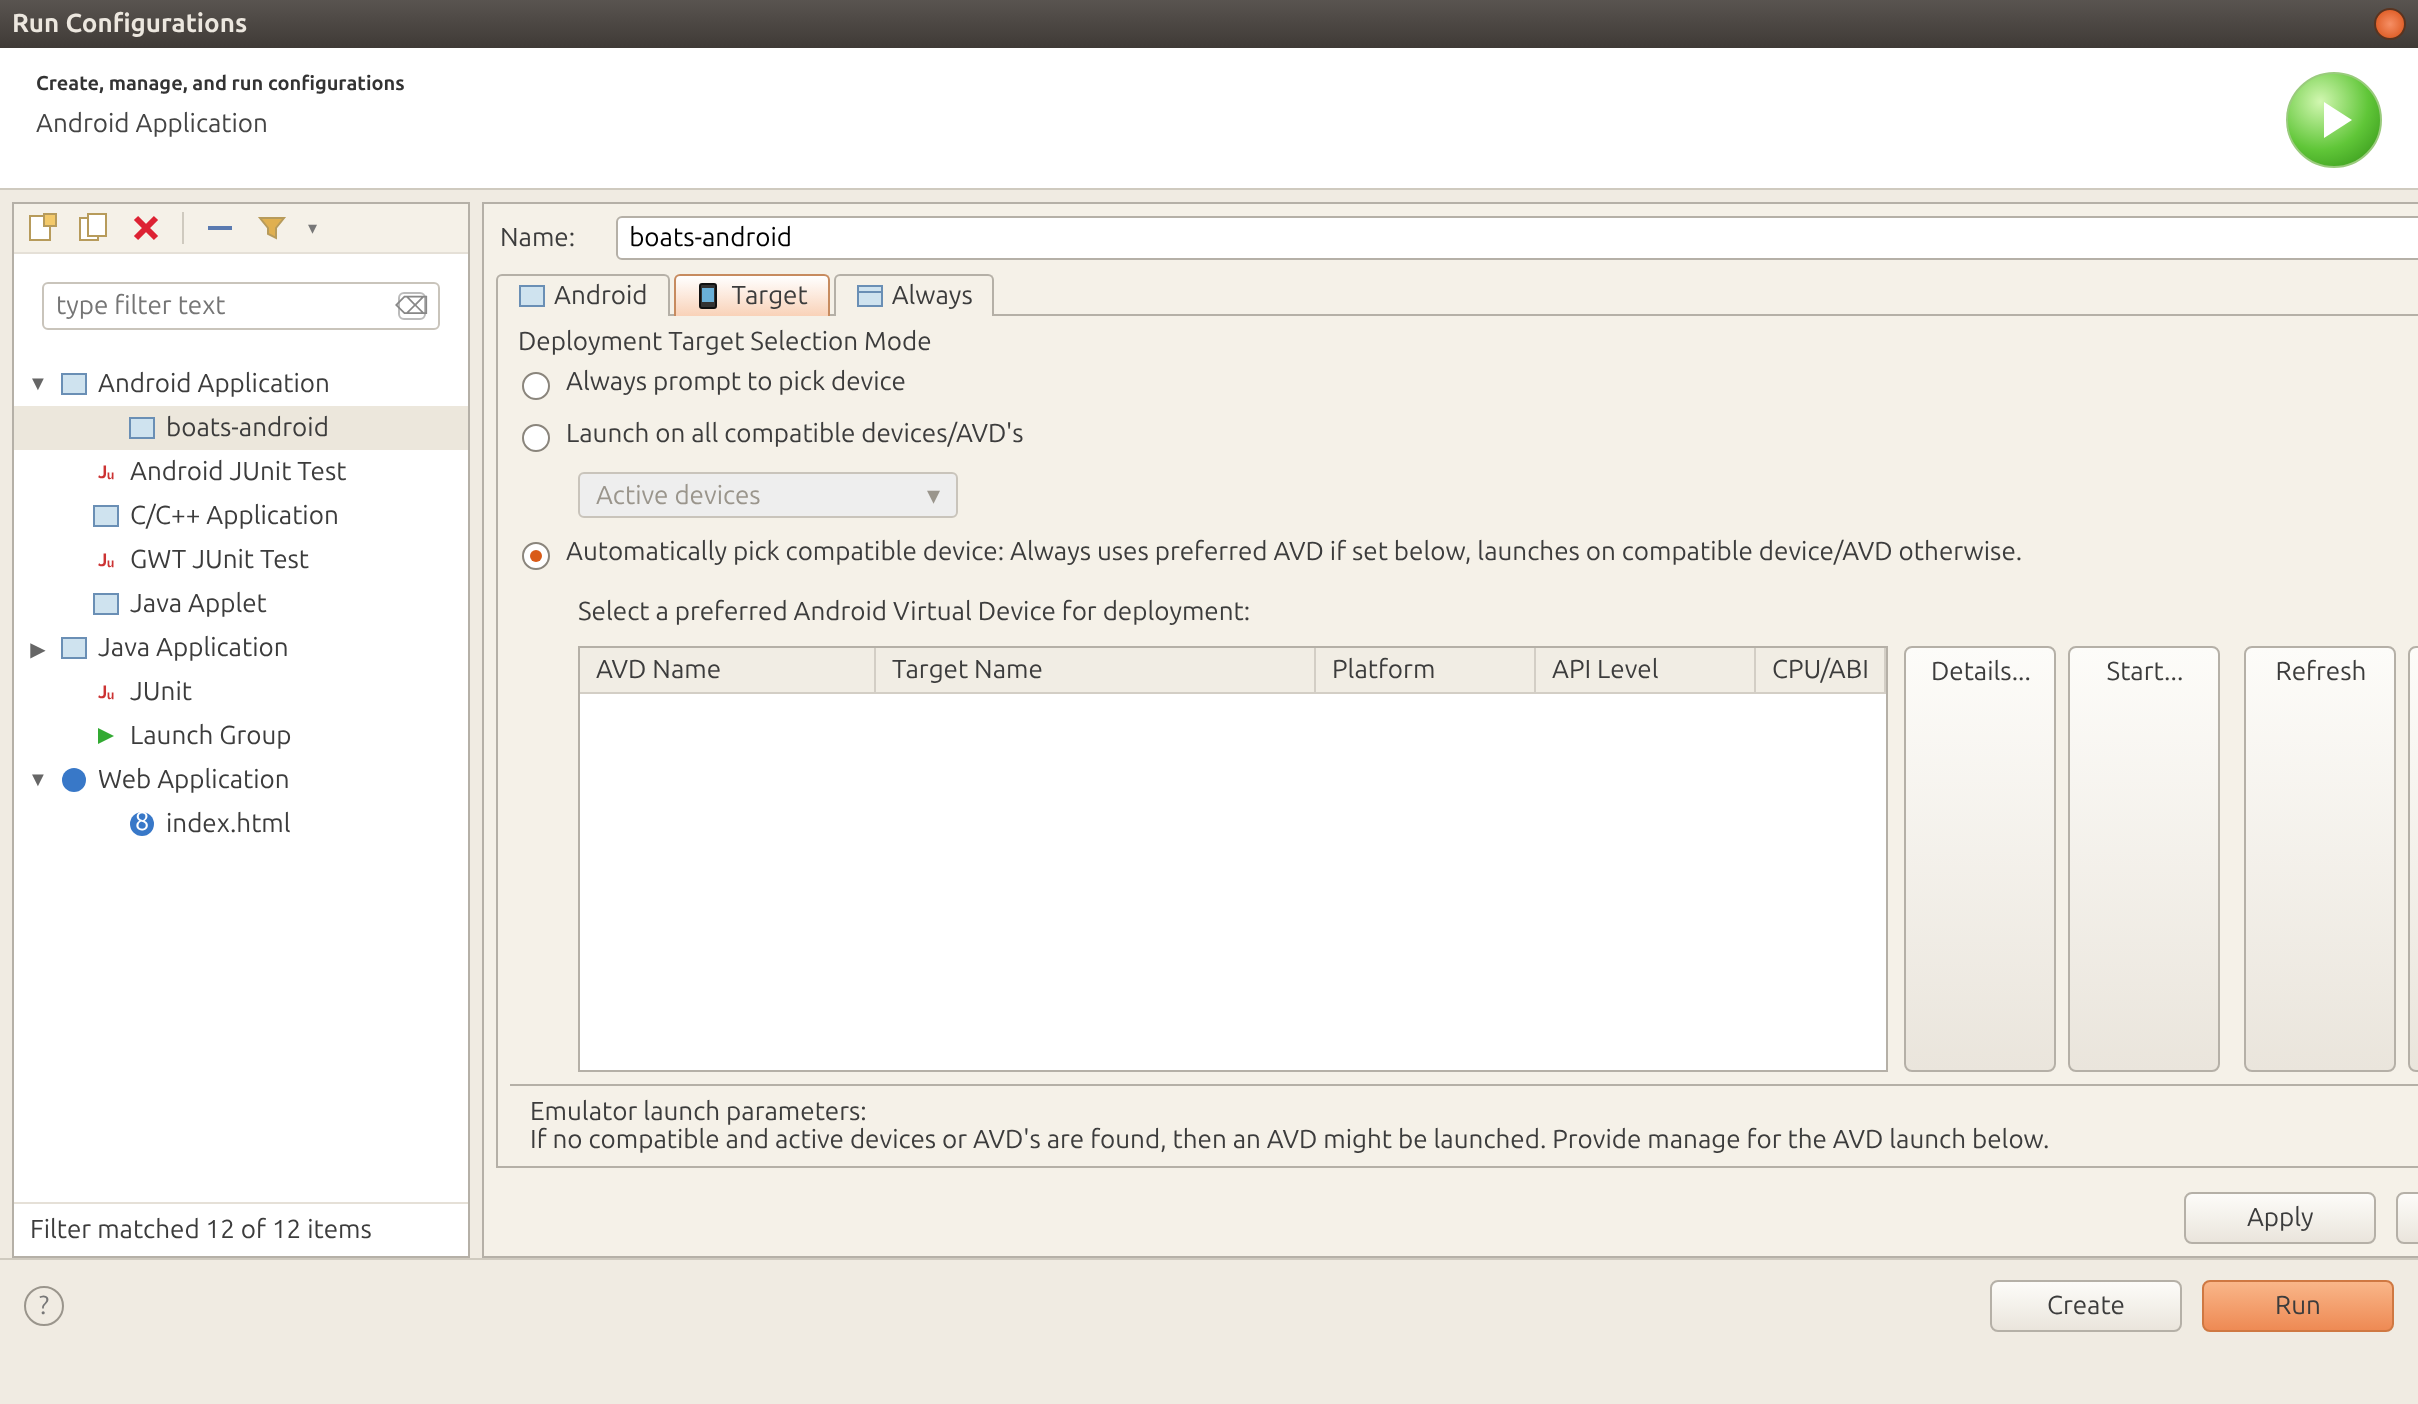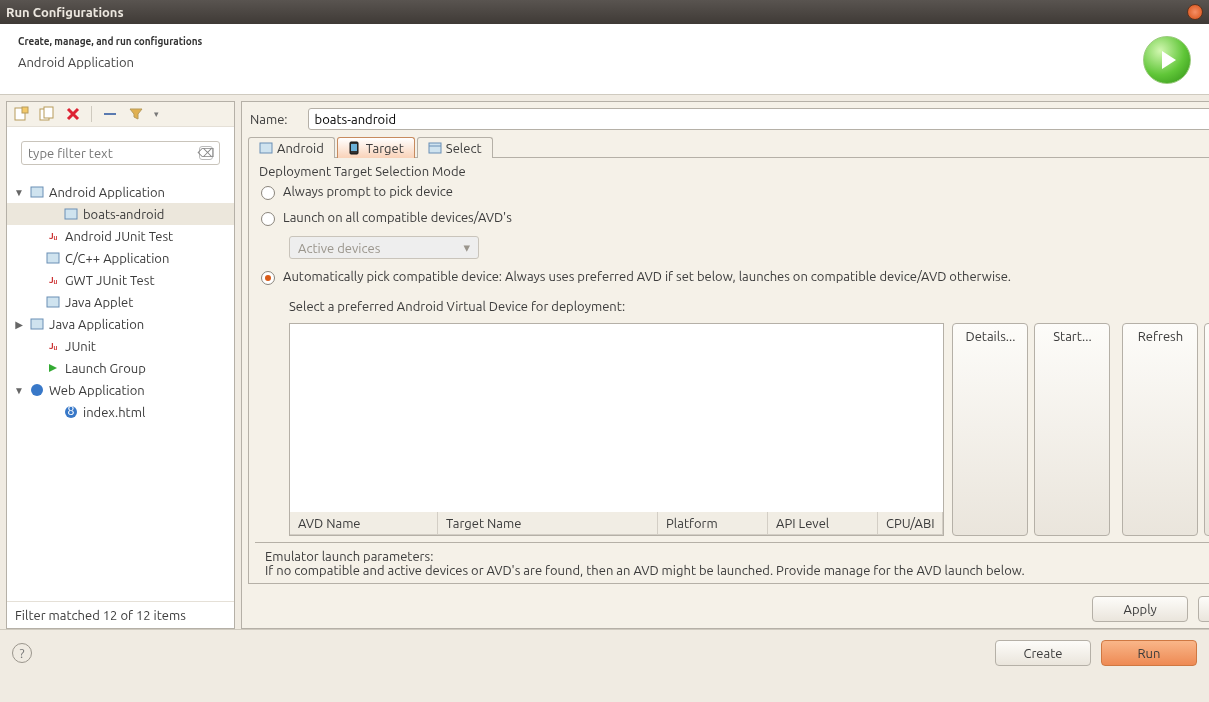--- a/index.html
+++ b/index.html
@@ -44,21 +44,21 @@
 .tab-content { border: 1px solid #b5b0a7; margin: 0 6px 6px 6px; background: #f5f1e8; flex: 1; display: flex; flex-direction: column; overflow: hidden; }
 .group-title { padding: 6px 10px 2px 10px; color: #3c3c3c; }
 .radios { padding: 4px 12px; display: flex; flex-direction: column; gap: 10px; }
 .radio-row { display: flex; align-items: flex-start; gap: 8px; }
 .radio { width: 14px; height: 14px; border-radius: 50%; border: 1px solid #8a857c; background: #fff; display: inline-flex; align-items: center; justify-content: center; margin-top: 2px; }
 .radio.checked::after { content: ""; width: 6px; height: 6px; background: #d95b18; border-radius: 50%; }
 .combo { border: 1px solid #c9c4bb; background: #eee; color: #9a958c; padding: 3px 8px; border-radius: 3px; width: 190px; display: flex; justify-content: space-between; align-items: center; margin-left: 28px; }
 .sub-label { margin-left: 28px; margin-top: 4px; color: #3c3c3c; }
 
 .avd-area { display: flex; gap: 8px; margin: 6px 12px 6px 40px; flex: 1; min-height: 190px; }
-.avd-table { flex: 1; border: 1px solid #b5b0a7; background: #fff; display: flex; flex-direction: column; justify-content: flex-end; }
+.avd-table { flex: 1; border: 1px solid #b5b0a7; background: #fff; display: flex; flex-direction: column; }
 .thead { display: flex; background: #f1ede4; border-bottom: 1px solid #d3cec5; }
 .th { padding: 4px 8px; border-right: 1px solid #d3cec5; color: #3c3c3c; }
 .trow { display: flex; background: #eb7333; color: #fff; }
 .td { padding: 4px 8px; }
 .c1 { width: 148px; } .c2 { width: 220px; } .c3 { width: 110px; } .c4 { width: 110px; } .c5 { flex: 1; }
 .chk { width: 12px; height: 12px; border: 1px solid #fff; display: inline-flex; align-items: center; justify-content: center; margin-right: 6px; font-size: 10px; }
 
 .side-btns { display: flex; flex-direction: row; gap: 6px; }
 .btn { border: 1px solid #b5b0a7; background: linear-gradient(#fdfcf9,#eae5dc); border-radius: 4px; padding: 5px 10px; text-align: center; cursor: default; min-width: 76px; }
 .btn.primary { background: linear-gradient(#f9b689,#ee8a54); border-color: #cf7842; }
@@ -250,21 +250,21 @@
           </span>
           <span>Target</span>
         </div>
       <div class="tab">
           <span class="ic">
             <svg viewBox="0 0 14 14">
               <rect x="1" y="2" width="12" height="10" fill="#cfe3ef" stroke="#6a8fb5"></rect>
               <line x1="1" y1="5" x2="13" y2="5" stroke="#6a8fb5"></line>
             </svg>
           </span>
-          <span>Select</span>
+          <span>Always</span>
         </div>
     </div>
     <div class="tab-content">
       <div class="group-title">Deployment Target Selection Mode</div>
       <div class="radios">
         <div class="radio-row">
             <span class="radio"></span>
             <span>Always prompt to pick device</span>
           </div>
         <div class="radio-row">

